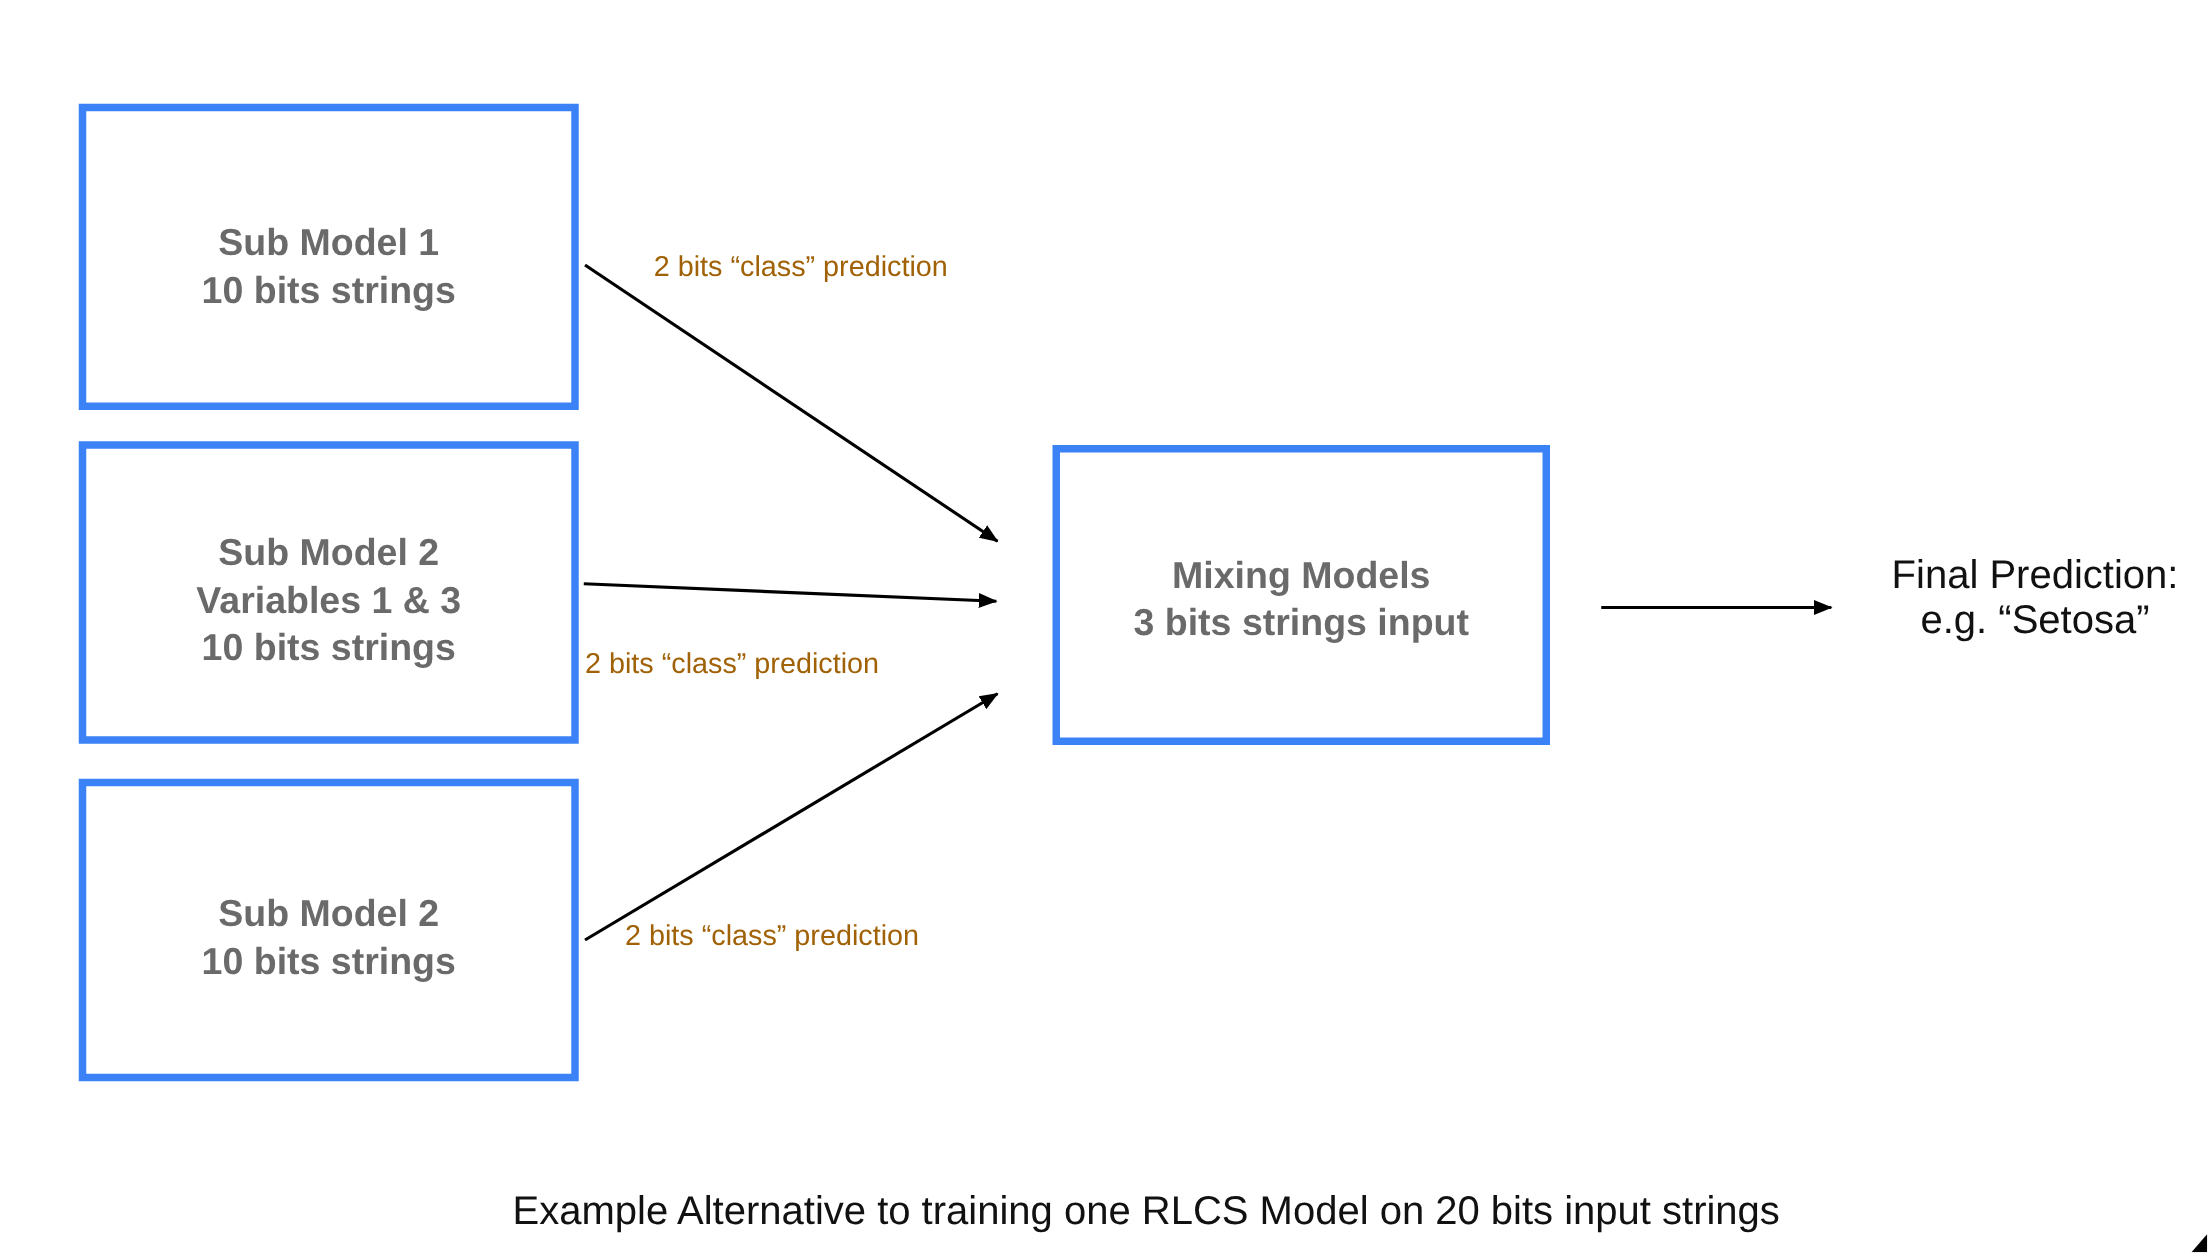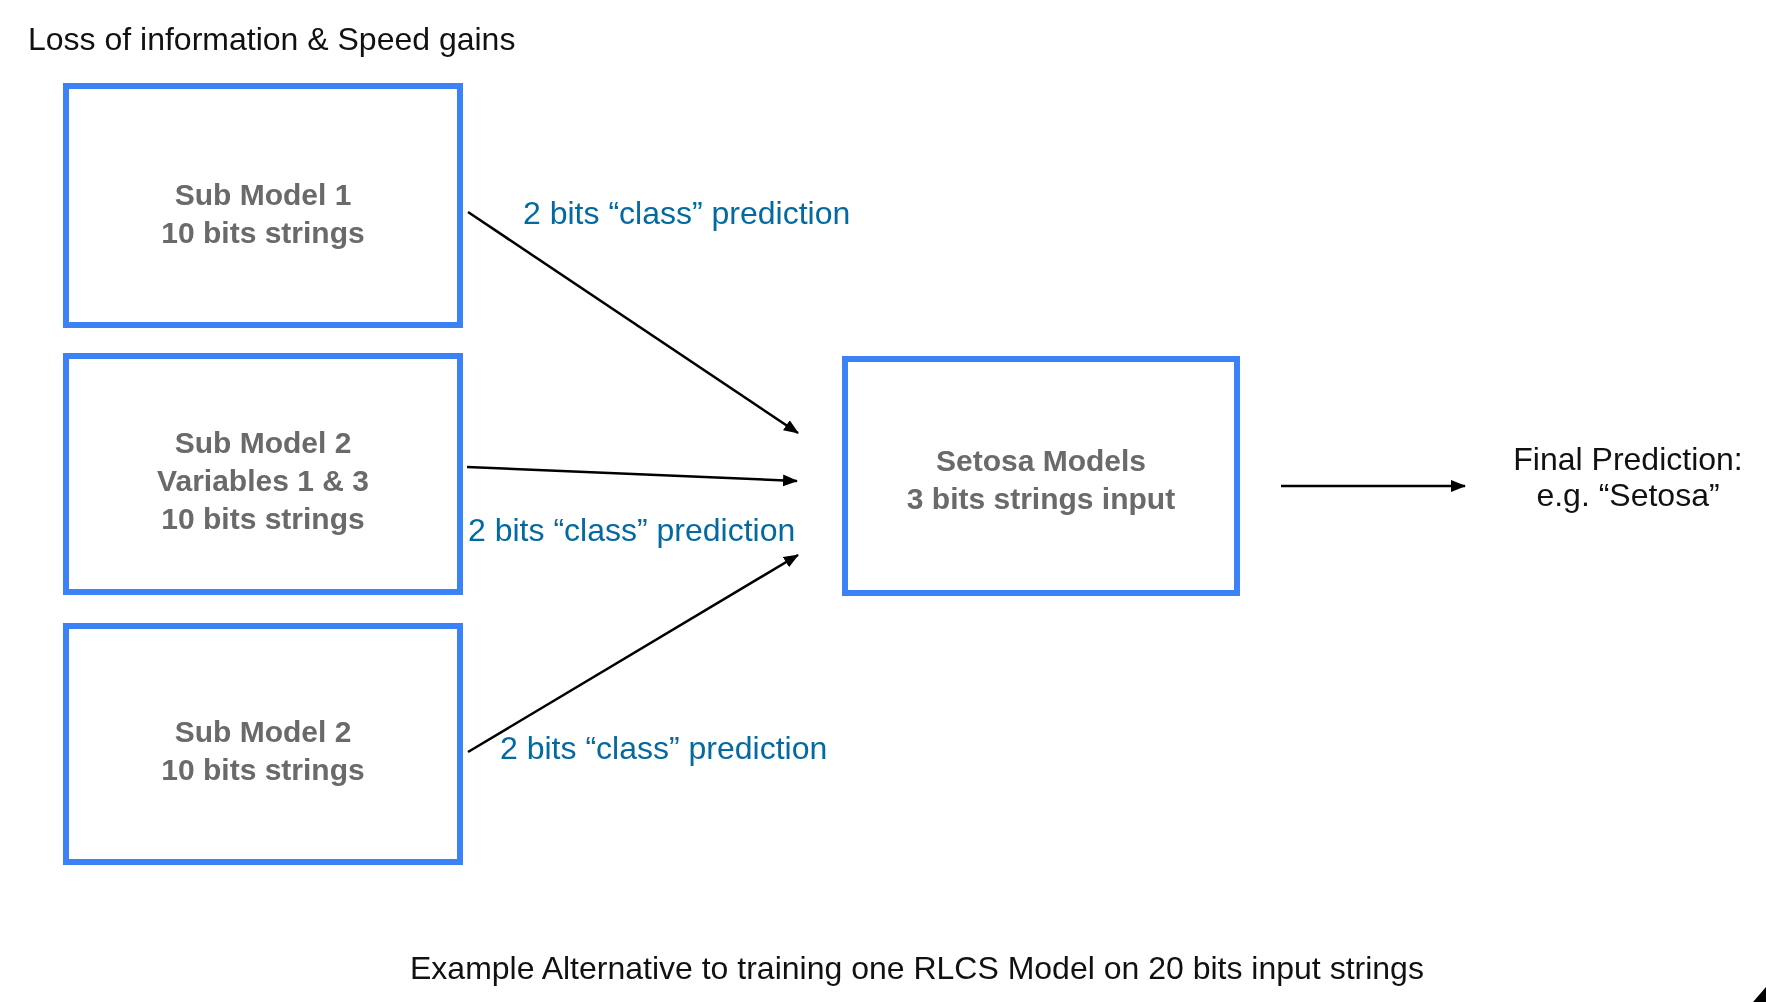--- a/index.html
+++ b/index.html
@@ -38,23 +38,23 @@
     font-weight: 700;
     font-size: 30px;
     line-height: 38px;
   }
   .box-sub1 { left: 63px; top: 83px;  width: 400px; height: 245px; padding-top: 16px; }
   .box-sub2 { left: 63px; top: 353px; width: 400px; height: 242px; padding-top: 14px; }
   .box-sub3 { left: 63px; top: 623px; width: 400px; height: 242px; padding-top: 14px; }
   .box-mixing { left: 842px; top: 356px; width: 398px; height: 240px; padding-top: 8px; }
   .arrow-label {
     position: absolute;
-    font-size: 32px;
+    font-size: 23px;
     line-height: 38px;
-    color: #0369a1;
+    color: #a16207;
     white-space: nowrap;
   }
   .label-top    { left: 523px; top: 194px; }
   .label-middle { left: 468px; top: 511px; }
   .label-bottom { left: 500px; top: 729px; }
   .final-prediction {
     position: absolute;
     left: 1478px;
     top: 441px;
     width: 300px;
@@ -79,40 +79,39 @@
     width: 1766px;
     height: 1002px;
     pointer-events: none;
   }
 </style>
 </head>
 <body>
 
 <div class="canvas">
 
-  <div class="slide-title">Loss of information &amp; Speed gains</div>
 
   <div class="node-box box-sub1">
     <div>Sub Model 1</div>
     <div>10 bits strings</div>
   </div>
 
   <div class="node-box box-sub2">
     <div>Sub Model 2</div>
     <div>Variables 1 &amp; 3</div>
     <div>10 bits strings</div>
   </div>
 
   <div class="node-box box-sub3">
     <div>Sub Model 2</div>
     <div>10 bits strings</div>
   </div>
 
   <div class="node-box box-mixing">
-    <div>Setosa Models</div>
+    <div>Mixing Models</div>
     <div>3 bits strings input</div>
   </div>
 
   <div class="arrow-label label-top">2 bits “class” prediction</div>
   <div class="arrow-label label-middle">2 bits “class” prediction</div>
   <div class="arrow-label label-bottom">2 bits “class” prediction</div>
 
   <div class="final-prediction">
     <div>Final Prediction:</div>
     <div>e.g. “Setosa”</div>

